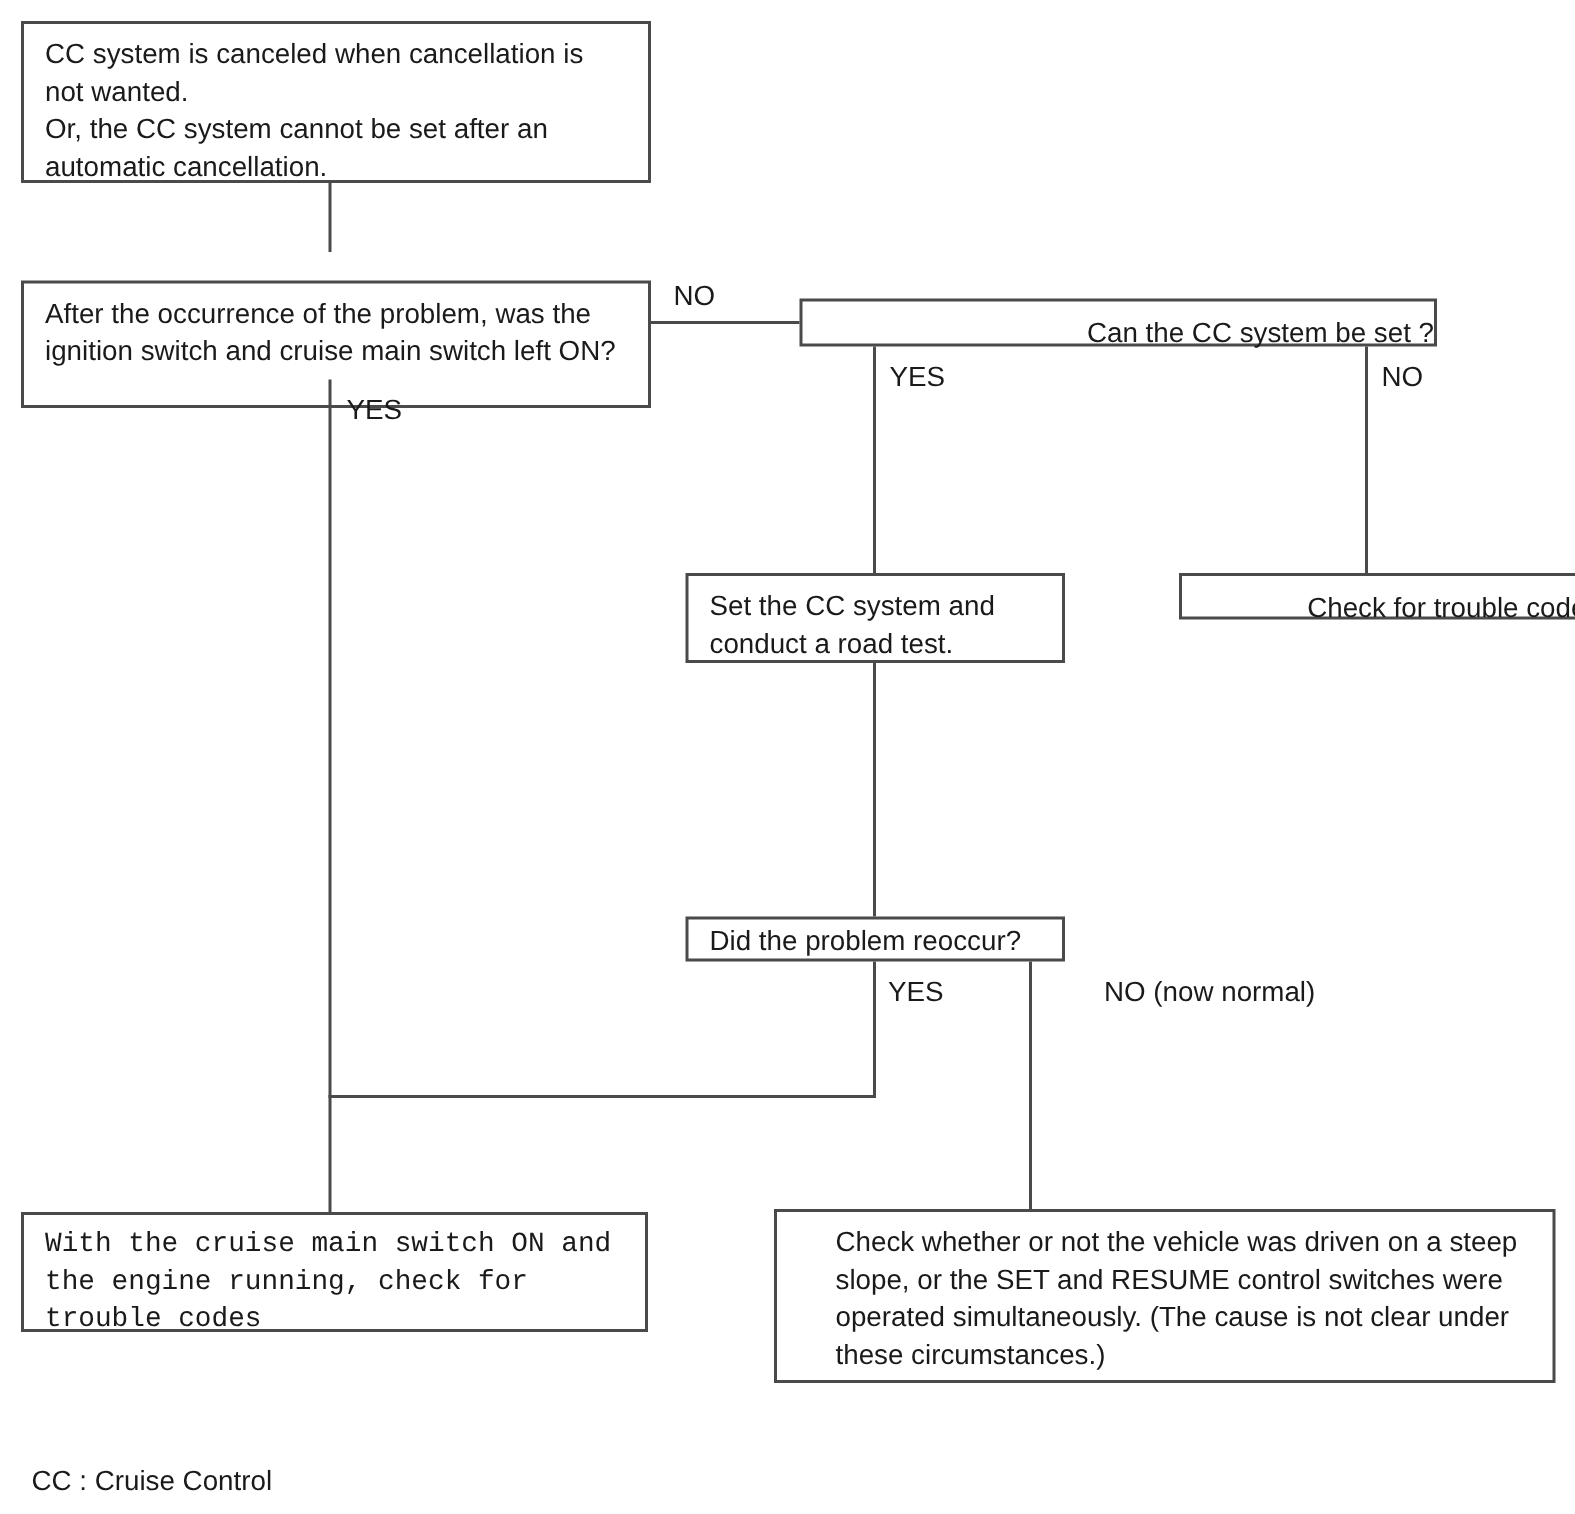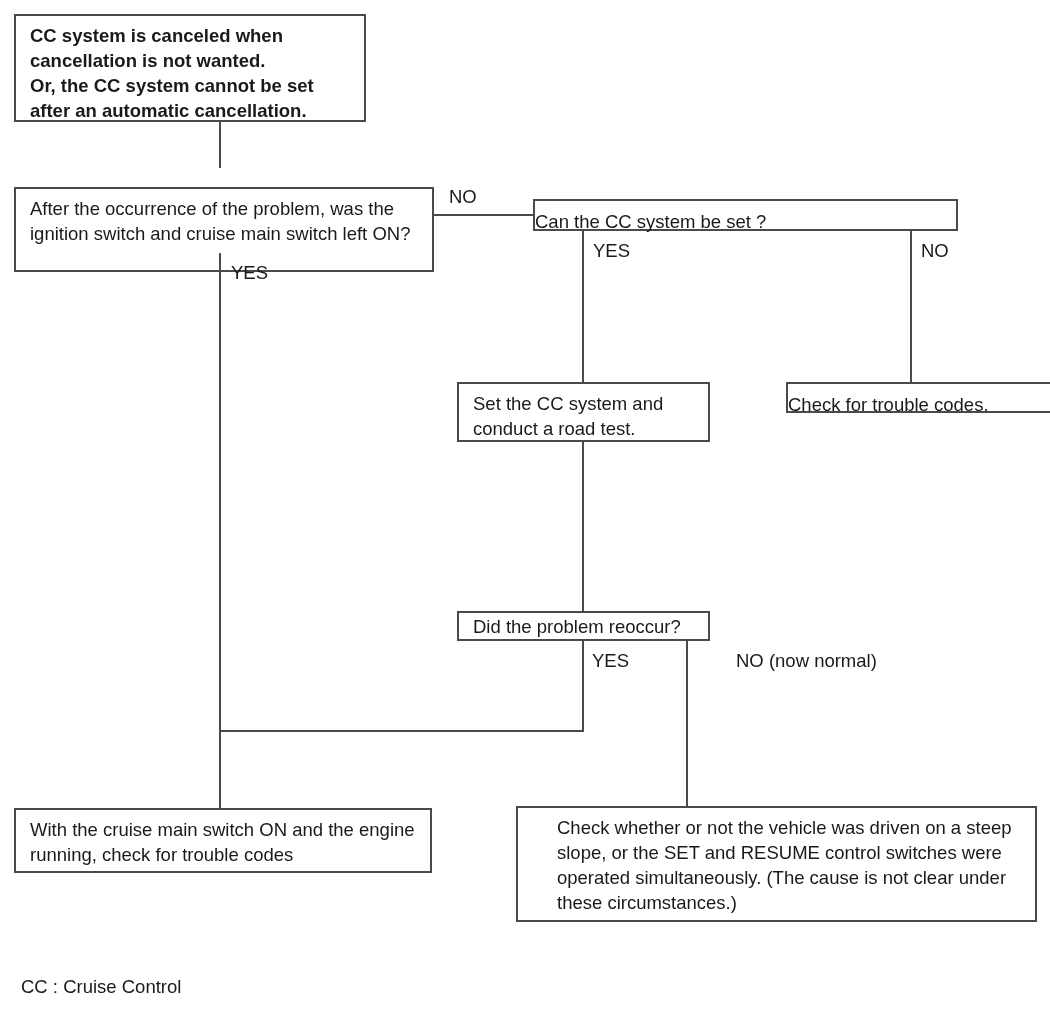--- a/index.html
+++ b/index.html
@@ -23,21 +23,21 @@
     box-sizing: border-box;
     border: 2px solid #4a4a4a;
     background: #ffffff;
     font-size: 18.5px;
     line-height: 25px;
     color: #1a1a1a;
     padding: 7px 13px 7px 14px;
     white-space: pre-line;
   }
   .node.center {
-    text-align: left;
+    text-align: right;
     padding-left: 0;
     padding-right: 0;
   }
   .edge {
     position: absolute;
     background: #4a4a4a;
   }
   .edge.v { width: 2px; }
   .edge.h { height: 2px; }
   .elabel {
@@ -53,34 +53,34 @@
     line-height: 27px;
     color: #1a1a1a;
     white-space: pre-line;
   }
 </style>
 </head>
 <body>
 
 <div id="canvas">
 
-  <div class="node" style="left:14px; top:14px; width:352px; height:108px;font-weight:bold;">CC system is canceled when cancellation is not wanted.
+  <div class="node" style="left:14px; top:14px; width:420px; height:108px;">CC system is canceled when cancellation is not wanted.
 Or, the CC system cannot be set after an automatic cancellation.</div>
 
   <div class="node" style="left:14px; top:168px; width:420px; height:85px;margin-top:19px;">After the occurrence of the problem, was the ignition switch and cruise main switch left ON?</div>
 
   <div class="node center" style="left:533px; top:199px; width:425px; height:32px; line-height:28px;">Can the CC system be set ?</div>
 
   <div class="node" style="left:457px; top:382px; width:253px; height:60px;">Set the CC system and conduct a road test.</div>
 
   <div class="node center" style="left:786px; top:382px; width:288px; height:31px; line-height:27px;">Check for trouble codes.</div>
 
   <div class="node" style="left:457px; top:611px; width:253px; height:30px; line-height:26px; padding-top:1px;">Did the problem reoccur?</div>
 
-  <div class="node" style="left:14px; top:808px; width:418px; height:65px;">With the cruise main switch ON and the engine running, check for trouble codes</div>
+  <div class="node" style="left:14px; top:808px; width:418px; height:80px;font-family:Liberation Mono, monospace;">With the cruise main switch ON and the engine running, check for trouble codes</div>
 
   <div class="node" style="left:516px; top:806px; width:521px; height:116px;padding-left:39px;">Check whether or not the vehicle was driven on a steep slope, or the SET and RESUME control switches were operated simultaneously. (The cause is not clear under these circumstances.)</div>
 
   <div class="edge v" style="left:219px; top:122px; height:46px;"></div>
 
   <div class="edge h" style="left:434px; top:214px; width:99px;"></div>
 
   <div class="edge v" style="left:219px; top:253px; height:555px;"></div>
 
   <div class="edge v" style="left:582px; top:231px; height:151px;"></div>

